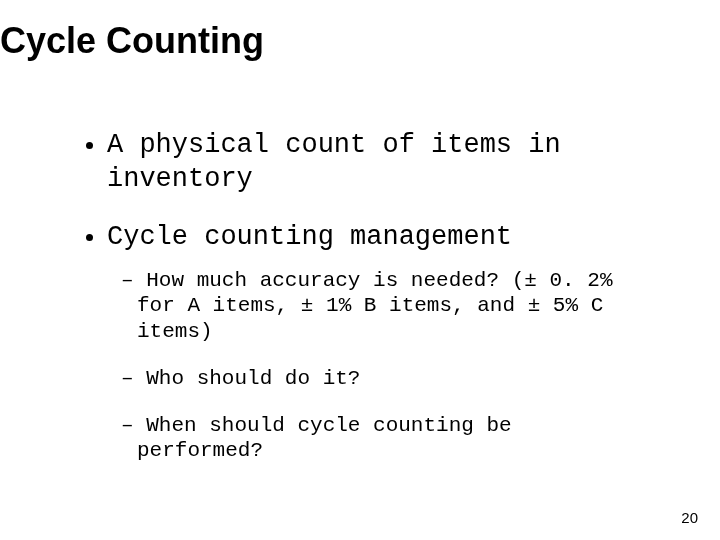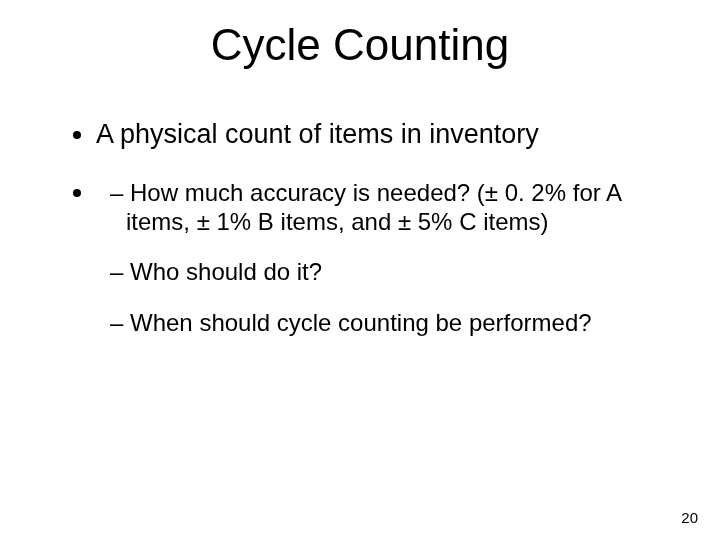--- a/index.html
+++ b/index.html
@@ -16,47 +16,48 @@
     position: relative;
     width: 720px;
     height: 540px;
     box-sizing: border-box;
   }
   .title {
     position: absolute;
     top: 20px;
     left: 0;
     width: 100%;
-    text-align: center;
-    font-size: 44px;
-    font-weight: 400;
+    text-align: left;
+    font-size: 36px;
+    font-weight: 700;
   }
   .content {
     position: absolute;
     top: 115px;
     left: 65px;
     right: 60px;
   }
   ul.top {
     list-style: disc;
-    margin: 3px;
+    margin: 14px;
     padding-left: 28px;
+    font-family: Liberation Mono, monospace;
   }
   ul.top > li {
     font-size: 27px;
     line-height: 1.25;
     margin-bottom: 24px;
   }
   ul.sub {
     list-style: none;
     margin: 14px 0 0 0;
     padding-left: 14px;
   }
   ul.sub > li {
-    font-size: 24px;
+    font-size: 21px;
     line-height: 1.2;
     margin-bottom: 22px;
     text-indent: -16px;
     padding-left: 16px;
   }
   ul.sub > li::before {
     content: "– ";
   }
   .pagenum {
     position: absolute;
@@ -68,20 +69,21 @@
 </head>
 <body>
 
 <div class="slide">
   <div class="title">Cycle Counting</div>
 
   <div class="content">
     <ul class="top">
       <li>A physical count of items  in inventory</li>
       <li>
+        <span>Cycle counting management</span>
         <ul class="sub">
           <li>How much accuracy is needed? (± 0. 2% for A items, ± 1% B items, and ± 5% C items)</li>
           <li>Who should do it?</li>
           <li>When should cycle counting be performed?</li>
         </ul>
       </li>
     </ul>
   </div>
 
   <div class="pagenum">20</div>

